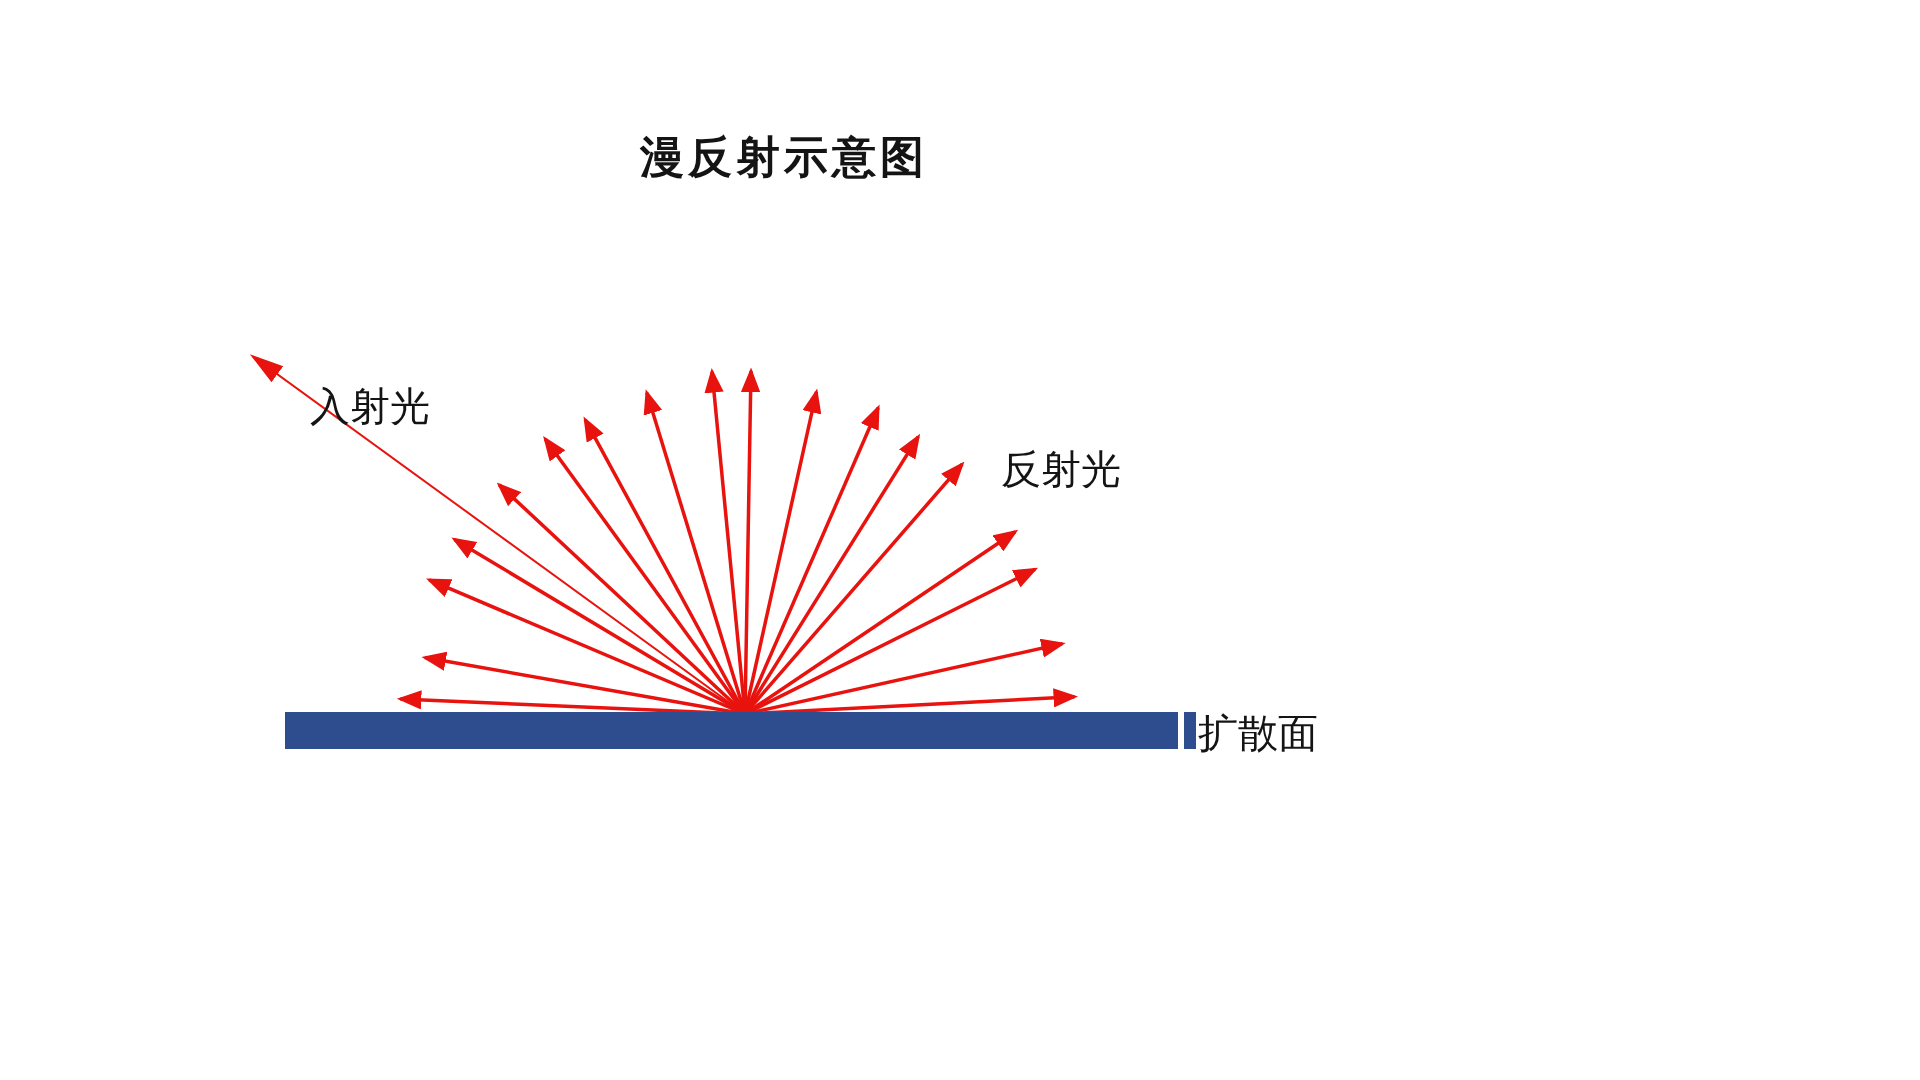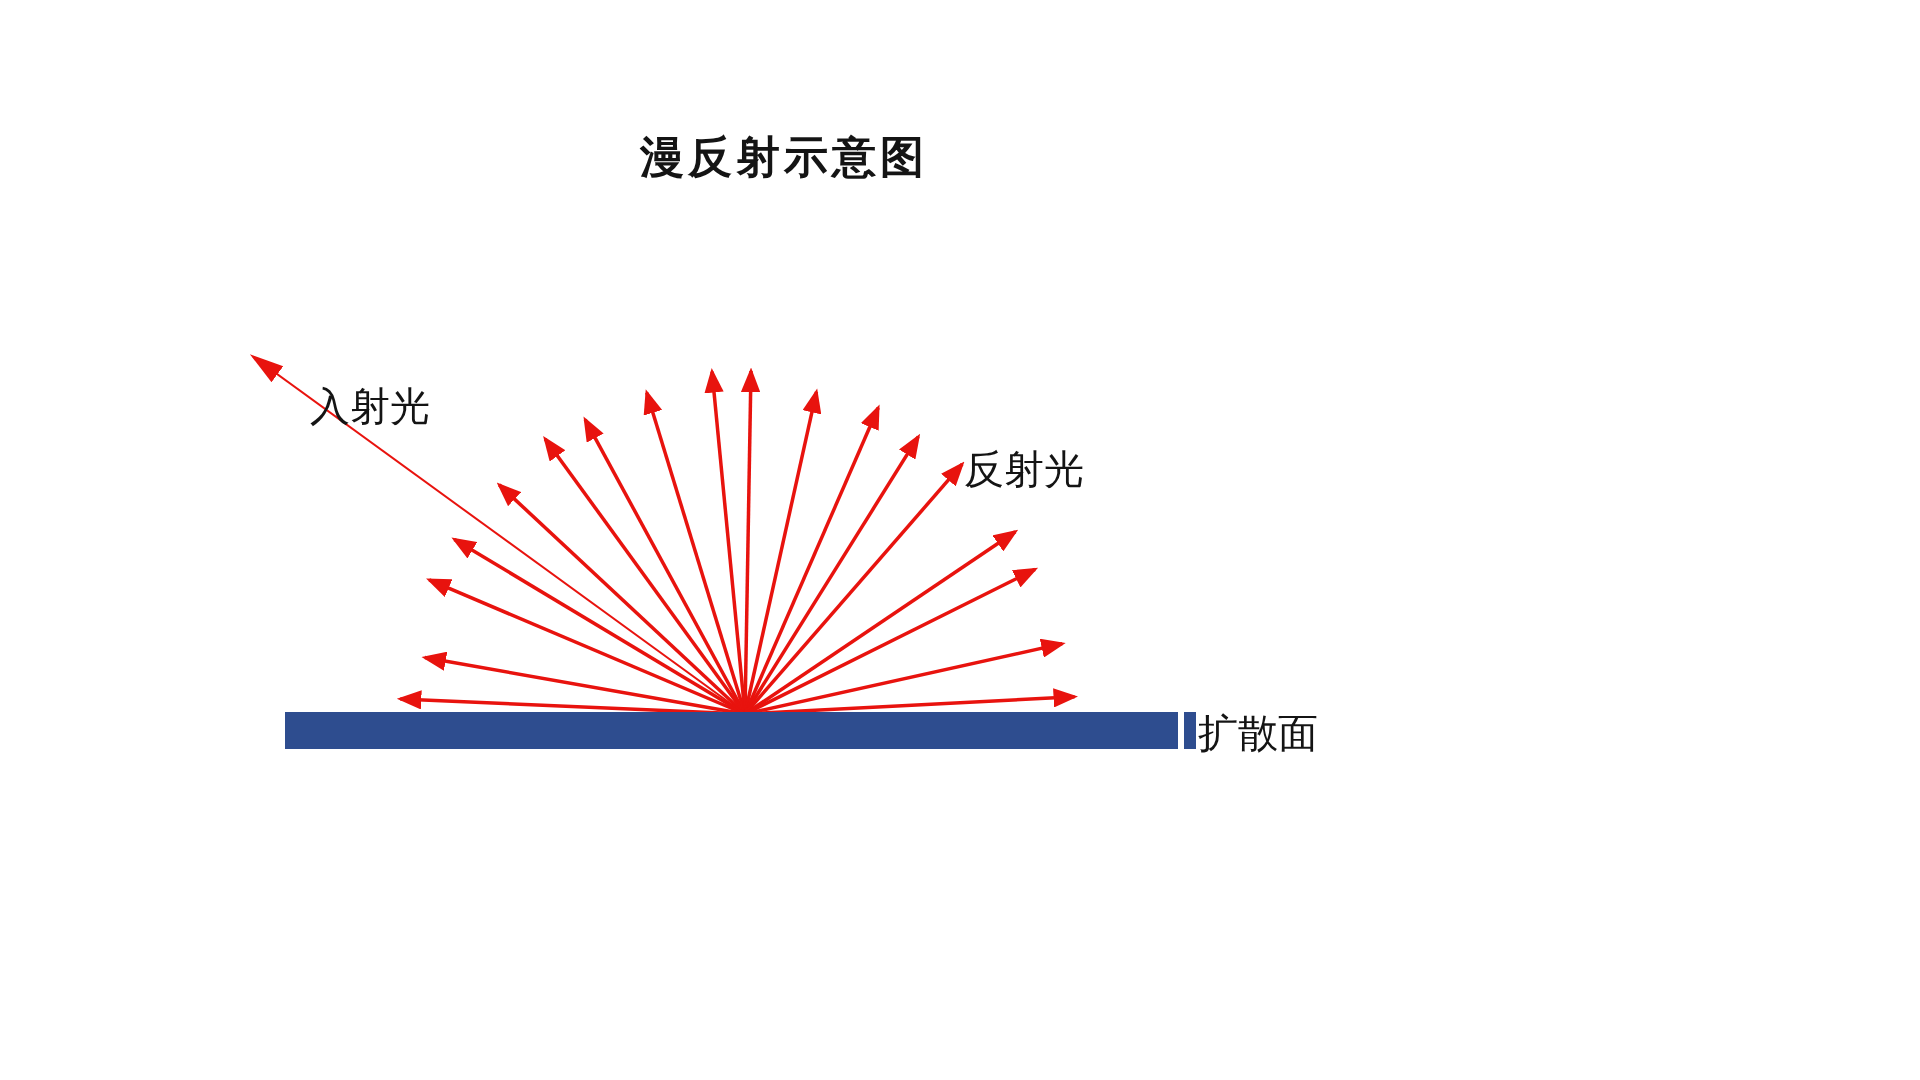--- a/index.html
+++ b/index.html
@@ -33,21 +33,21 @@
     white-space: nowrap;
   }
   .label {
     position: absolute;
     font-size: 40px;
     font-weight: 500;
     color: #141414;
     white-space: nowrap;
   }
   .label-incident  { left: 310px;  top: 346px; margin-top: 33px; }
-  .label-reflected { left: 964px; top: 442px; }
+  .label-reflected { left: 1001px; top: 442px; }
   .label-surface   { left: 1198px; top: 706px; }
 </style>
 </head>
 <body>
 
 <div class="canvas">
 
   <svg id="diagram-svg" width="1920" height="1080" viewBox="0 0 1920 1080">
     <defs>
       <marker id="rayArrow" markerWidth="7" markerHeight="5.5" refX="6" refY="2.75" orient="auto" markerUnits="strokeWidth">

